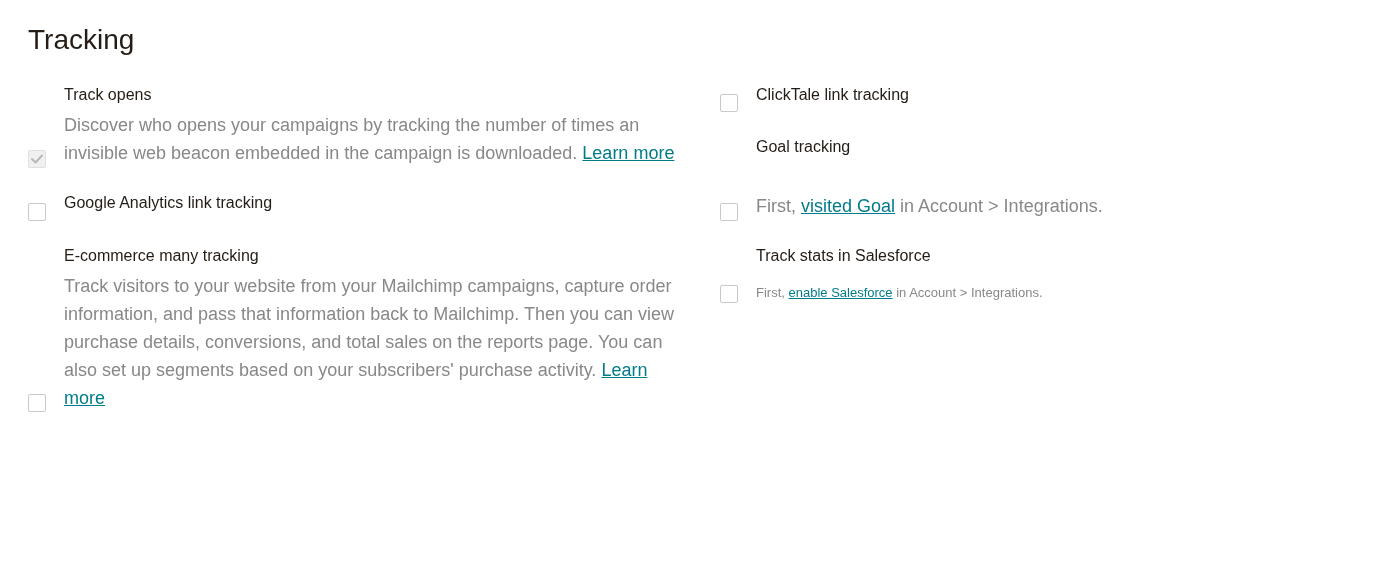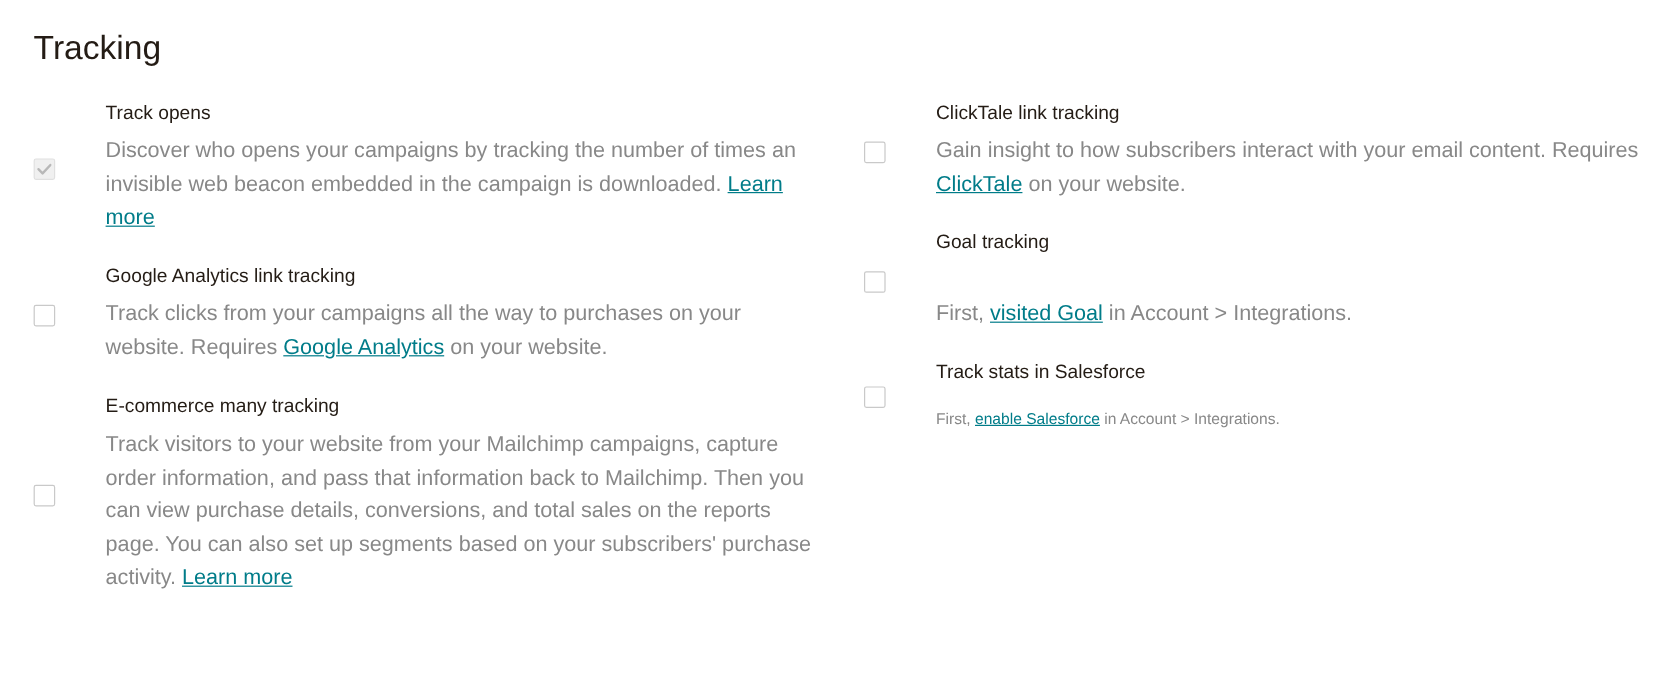--- a/index.html
+++ b/index.html
@@ -23,23 +23,22 @@
     .columns {
       display: flex;
       gap: 40px;
     }
     .column {
       flex: 1;
       min-width: 0;
     }
     .option {
       display: flex;
-      align-items: center;
+      align-items: flex-end;
       margin-bottom: 24px;
-      gap: 24px;
     }
     .checkbox {
       flex-shrink: 0;
       width: 18px;
       height: 18px;
       border: 1px solid #c9c9c9;
       border-radius: 2px;
       margin-right: 18px;
       margin-top: 2px;
       background: #ffffff;
@@ -109,23 +108,20 @@
       </div>
     </div>
 
 
     <div class="option">
       <div class="checkbox">
         
       </div>
       <div class="option-body">
         <div class="option-title">Google Analytics link tracking</div>
-        <div class="option-desc">
-          <span>Track clicks from your campaigns all the way to purchases on your website. Requires </span><a class="link">Google Analytics</a><span> on your website.</span>
-        </div>
       </div>
     </div>
 
     <div class="option">
       <div class="checkbox">
         
       </div>
       <div class="option-body">
         <div class="option-title"> E-commerce many tracking</div>
         <div class="option-desc">
@@ -137,23 +133,20 @@
   </div>
 
   <div class="column">
 
     <div class="option">
       <div class="checkbox">
         
       </div>
       <div class="option-body">
         <div class="option-title">ClickTale link tracking</div>
-        <div class="option-desc">
-          <span>Gain insight to how subscribers interact with your email content. Requires </span><a class="link">ClickTale</a><span> on your website.</span>
-        </div>
       </div>
     </div>
 
     <div class="option">
       <div class="checkbox">
         
       </div>
       <div class="option-body">
         <div class="option-title">Goal tracking</div>
         <div class="option-desc">

